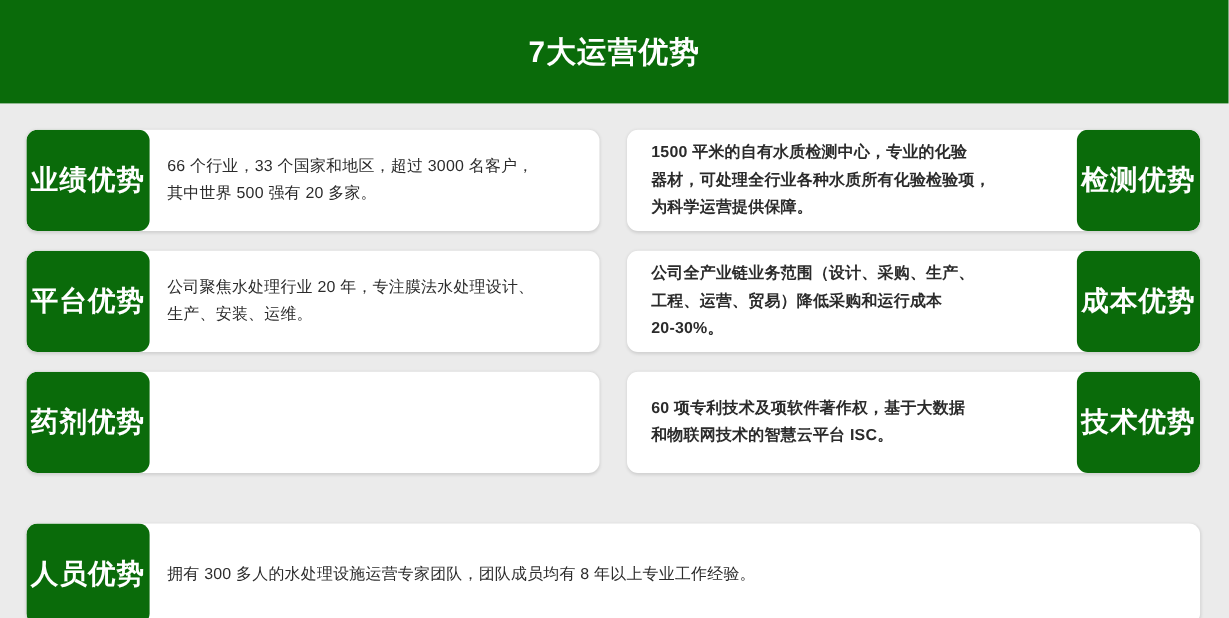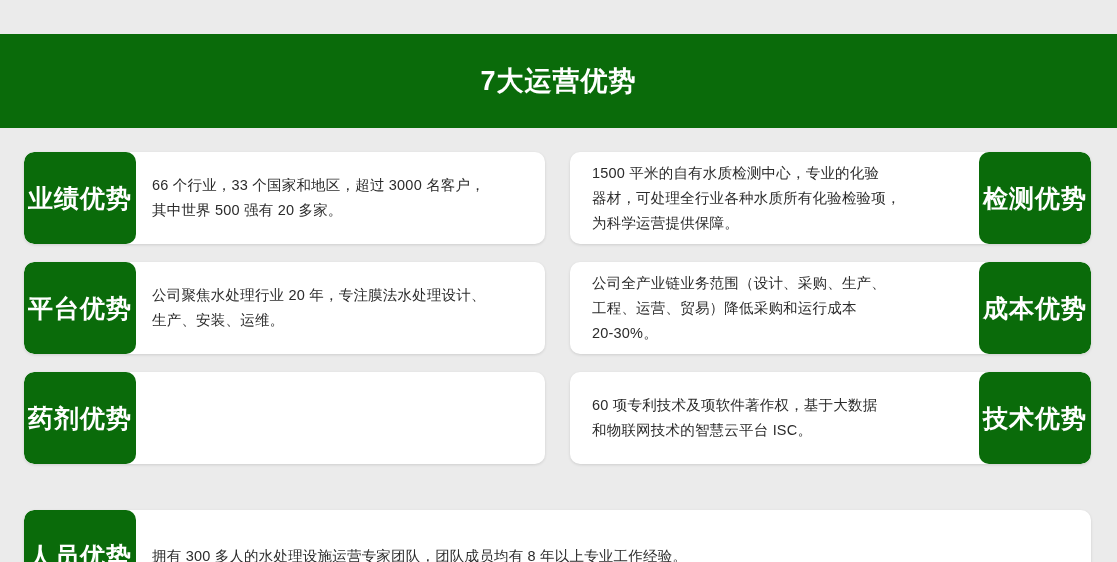--- a/index.html
+++ b/index.html
@@ -22,21 +22,20 @@
   
   .header {
     width: 1117px;
     height: 94px;
     background: #0a6b0a;
     display: flex;
     flex-direction: column;
     align-items: center;
     justify-content: center;
     box-sizing: border-box;
-    margin-top: 34px;
   }
   .header-title {
     color: #ffffff;
     font-size: 27px;
     font-weight: bold;
     letter-spacing: 1px;
     line-height: 34px;
   }
   .header-subtitle {
     color: #ffffff;
@@ -101,20 +100,21 @@
     line-height: 25px;
     letter-spacing: 0.2px;
     white-space: pre-line;
   }
   .card.right-tag .tag {
     order: 2;
   }
   .card.right-tag .body {
     order: 1;
     padding: 0 16px 0 22px;
+    font-weight: bold;
   }
 </style>
 </head>
 <body>
 
 <div class="page">
 
   <div class="header">
     <div class="header-title">7大运营优势</div>
   </div>

